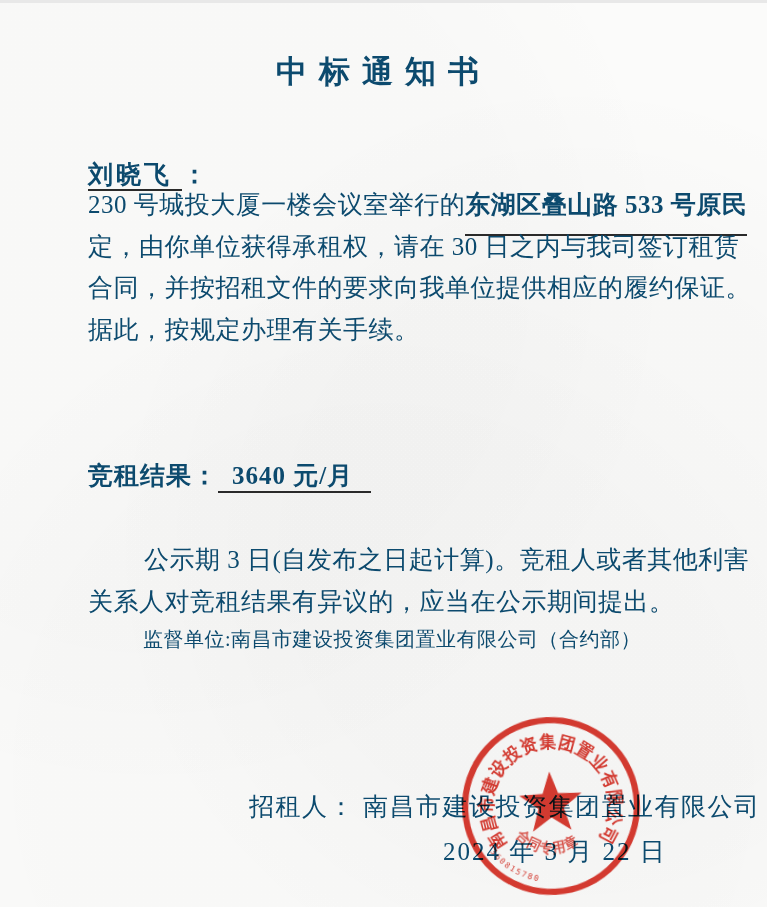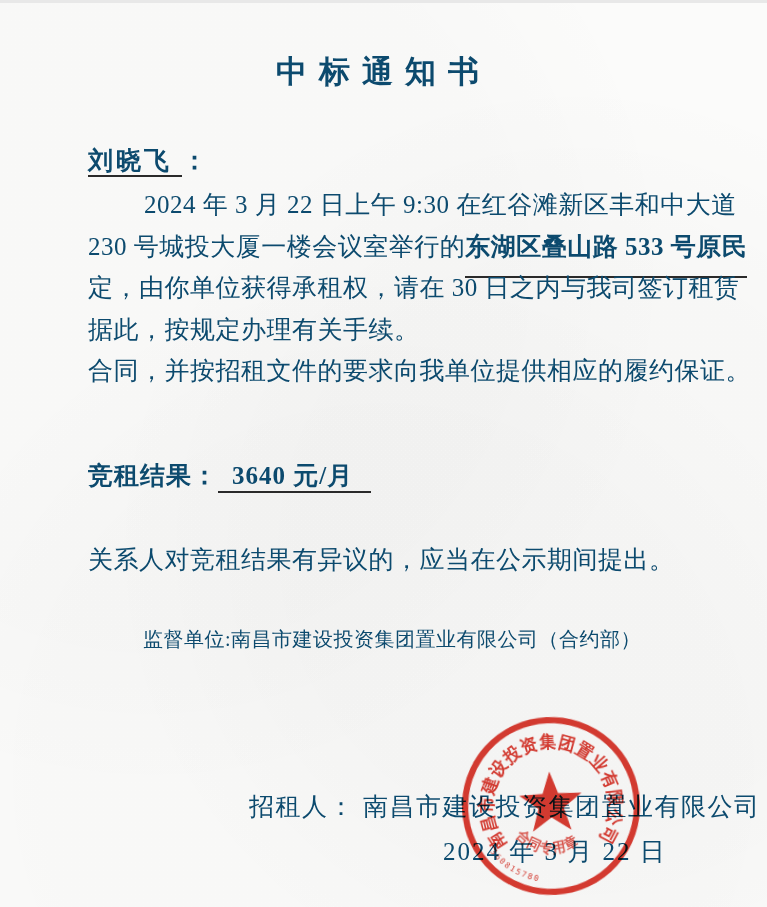--- a/index.html
+++ b/index.html
@@ -24,21 +24,21 @@
       radial-gradient(circle at 50% 85%, rgba(0,0,0,0.01) 0 40%, transparent 60%);
   }
   .title{
     position:absolute;top:48px;left:0;width:767px;
     text-align:center;
     font-size:31px;font-weight:bold;
     letter-spacing:12px;
     margin:0;
   }
   .addressee{
-    position:absolute;top:141px;left:88px;
+    position:absolute;top:155px;left:88px;
     font-size:25px;font-weight:bold;text-align:right;
   }
   .addressee .name{
     border-bottom:2px solid #2a2a2a;
     padding:0 10px 1px 0;
     letter-spacing:3px;
   }
   .bodyblock{position:absolute;top:181px;left:88px;width:630px;}
   .line{
     font-size:25px;
@@ -83,42 +83,42 @@
 
 <div class="page">
 
   <h1 class="title">中标通知书</h1>
 
   <div class="addressee">
     <span class="name">刘晓飞</span><span>：</span>
   </div>
 
   <div class="bodyblock">
-    <div class="line indent">
-      <span>2024 年 3 月 22 日上午 9:30 在红谷滩新区丰和中大道</span>
-    </div>
     <div class="line">
       <span>230 号城投大厦一楼会议室举行的</span><span class="bu">东湖区叠山路 533 号原民</span>
     </div>
     <div class="line">
       <span>定，由你单位获得承租权，请在 30 日之内与我司签订租赁</span>
     </div>
     <div class="line">
-      <span>据此，按规定办理有关手续。</span>
+      <span>合同，并按招租文件的要求向我单位提供相应的履约保证。</span>
     </div>
     <div class="line">
-      <span>合同，并按招租文件的要求向我单位提供相应的履约保证。</span>
+      <span>据此，按规定办理有关手续。</span>
     </div>
   </div>
 
   <div class="result">
     <span>竞租结果：</span><span class="value">3640 元/月</span>
   </div>
 
   <div class="noticeblock">
+    <div class="line indent">
+      <span>公示期 3 日(自发布之日起计算)。竞租人或者其他利害</span>
+    </div>
     <div class="line">
       <span>关系人对竞租结果有异议的，应当在公示期间提出。</span>
     </div>
   </div>
 
   <div class="supervisor">监督单位:南昌市建设投资集团置业有限公司（合约部）</div>
 
 
   <div class="lessor">
     <span class="lbl">招租人：</span><span>南昌市建设投资集团置业有限公司</span>

